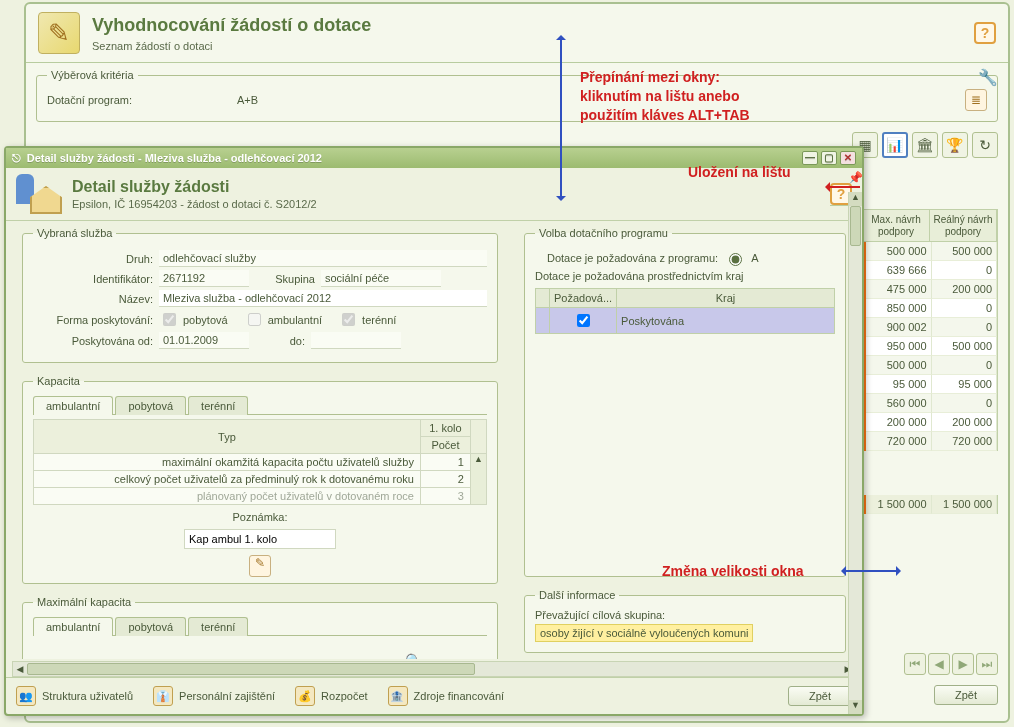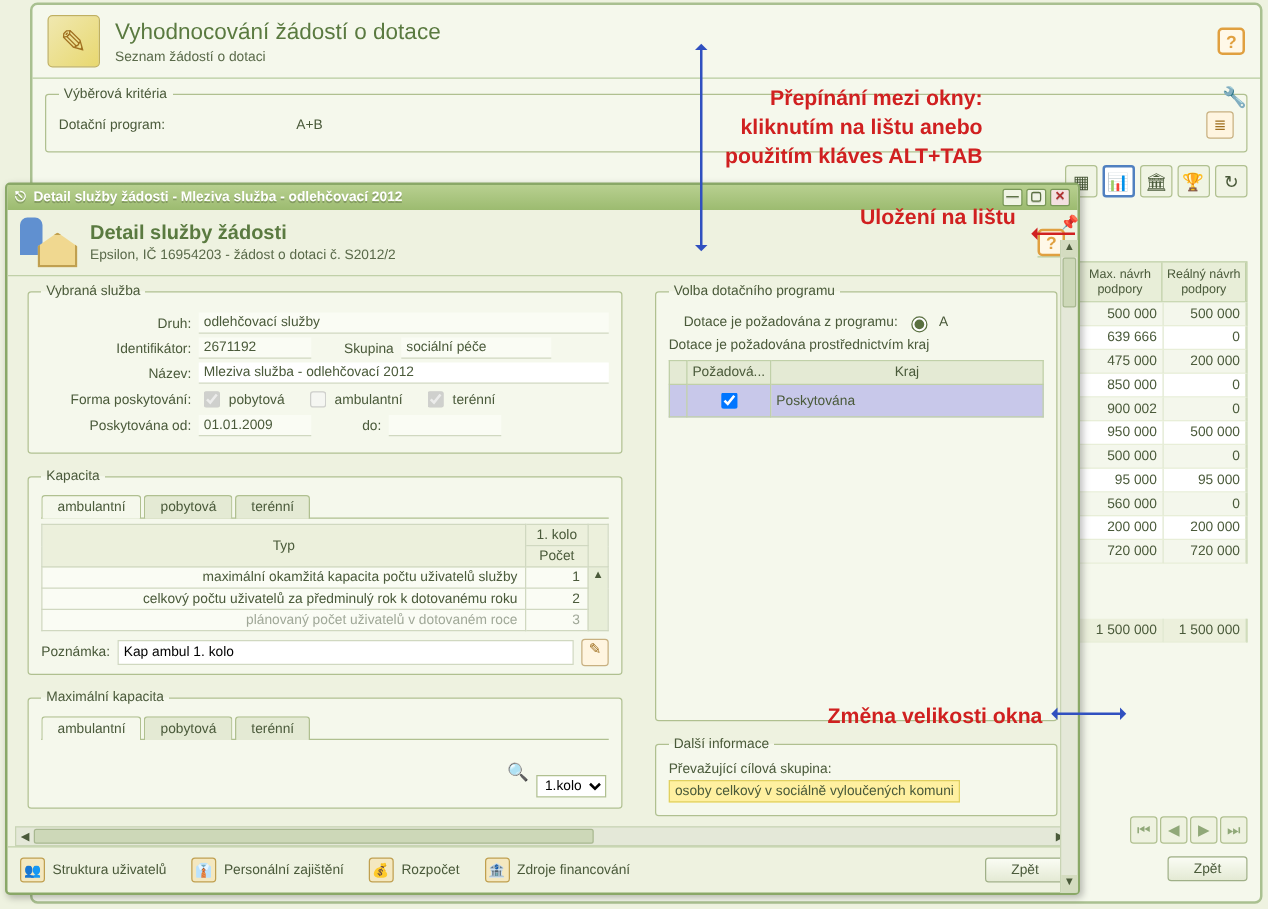--- a/index.html
+++ b/index.html
@@ -34,21 +34,21 @@
     border-radius: 4px;
     margin-right: 12px;
     position: relative;
   }
   .main-header .pencil::after {
     content: "✎";
     position: absolute; inset: 0;
     display: flex; align-items: center; justify-content: center;
     font-size: 26px; color: #a07020;
   }
-  .main-header h1 { margin: 0; font-size: 18px; font-weight: normal; color: #5a7a40; }
+  .main-header h1 { margin: 0; font-size: 18px; font-weight: bold; color: #5a7a40; }
   .main-header .sub { font-size: 11px; color: #5a6a4a; margin-top: 4px; }
   .main-header .help {
     margin-left: auto;
     width: 22px; height: 22px;
     border: 2px solid #e0a040;
     border-radius: 4px;
     color: #e0a040;
     font-weight: bold;
     text-align: center;
     line-height: 18px;
@@ -114,21 +114,21 @@
     background: #e8eed8;
     border: 1px solid #c0d0a8;
   }
   .grid-right .hdr div {
     flex: 1; padding: 4px 2px;
     text-align: center;
     border-right: 1px solid #c0d0a8;
     font-size: 10px;
     line-height: 1.15;
   }
-  .grid-right .row { display: flex; background: #fff; border-left: 2px solid #f97316; border-right: 1px solid #c0d0a8; }
+  .grid-right .row { display: flex; background: #fff; border-left: 4px solid #f97316; border-right: 1px solid #c0d0a8; }
   .grid-right .row:nth-child(even){ background:#f4f7ec; }
   .grid-right .row div {
     flex: 1; padding: 3px 4px; text-align: right;
     border-right: 1px solid #e0e8d0;
     border-bottom: 1px solid #e8eed8;
   }
   .grid-right .tot { font-weight: normal; background: #ecf0dc !important; margin-top: 44px; }
   .footer-zone {
     position: absolute; left: 840px; bottom: 16px; right: 10px;
     display: flex; flex-direction: column; gap: 10px; align-items: flex-end;
@@ -234,21 +234,21 @@
     position:relative; top:1px;
   }
   .tab.active { background:#f5f8ec; font-weight:500; }
   .inner-table { width:100%; border-collapse:collapse; margin-top:4px; background:#fafcf4;}
   .inner-table th, .inner-table td {
     border:1px solid #d0d8c0; padding:2px 6px; font-size:11px;
   }
   .inner-table th { background:#ecf0dc; font-weight:normal; text-align:center;}
   .inner-table td.num { text-align:right; width:50px;}
   .inner-table-wrap { position:relative; }
-  .note-row { display:flex; align-items:center; gap:6px; margin:6px 0 2px;}
+  .note-row { display:flex; align-items:center; gap:6px; margin:6px 0 2px;flex-direction:column;}
   .note-row input { flex:1; border:1px solid #d0d8c0; background:#fff; padding:3px 4px; font:inherit;}
   .note-row .edit-btn { width:22px; height:22px; border:1px solid #c8b080; border-radius:3px; background:#fff5e0; text-align:center; cursor:pointer; font-size:12px; color:#a07020;}
   .kolo-row { display:flex; justify-content:flex-end; align-items:center; gap:6px; margin:4px 2px;}
   .kolo-row select { font:inherit; border:1px solid #b0c090; background:#fff; padding:1px 2px;margin-top:24px;}
   .binoc { font-size:14px; color:#b0b8a0;}
   .hscroll { height:16px; background:#e4e8d8; border:1px solid #c8d4b4; display:flex; align-items:center; margin:2px 6px 0;}
   .hscroll .arrow{width:14px;text-align:center;font-size:9px;cursor:pointer;}
   .hscroll .track{flex:1; position:relative; height:100%;}
   .hscroll .thumb{position:absolute; left:0; top:1px; bottom:1px; width:55%; background:#cdd8b8; border:1px solid #a8b890; border-radius:2px;}
   .bottom-btns { display:flex; align-items:center; padding:8px 10px; gap:20px; border-top:1px solid #c0d0a8; }
@@ -265,21 +265,21 @@
   .kraj-table td.chk-cell{text-align:center;width:60px;}
   .kraj-table td.sel-cell{width:14px;background:#e4ead4;}
   .dalsi label { display:inline-block; margin-bottom:3px;}
   .dalsi .hl { background:#fff0a0; border:1px solid #e0d060; padding:2px 4px; display:inline-block; }
   .pin{position:absolute; right:0; top:23px; width:14px; height:20px; font-size:12px; color:#a08840; text-align:center; cursor:pointer;}
   .vscroll-right{position:absolute; right:0; top:44px; bottom:0; width:14px; background:#e4e8d8; border-left:1px solid #c8d4b4;}
   .vscroll-right .up,.vscroll-right .down{height:14px;text-align:center;font-size:9px;background:#d4dcc0;cursor:pointer;}
   .vscroll-right .thumb{position:absolute; top:14px; left:1px; right:1px; height:40px; background:#cdd8b8; border:1px solid #a8b890; border-radius:2px;}
 
   
-  .annot { position:absolute; color:#d02020; font-weight:bold; font-size:17px; pointer-events:none; line-height:1.35;text-align:right;}
+  .annot { position:absolute; color:#d02020; font-weight:bold; font-size:14px; pointer-events:none; line-height:1.35;}
   .arrow-blue-v { position:absolute; width:2px; background:#3050c0;}
   .arrow-blue-v::before,.arrow-blue-v::after{content:"";position:absolute;left:-4px;border:5px solid transparent;}
   .arrow-blue-v::before{top:-8px;border-bottom-color:#3050c0;}
   .arrow-blue-v::after{bottom:-8px;border-top-color:#3050c0;}
   .arrow-blue-h { position:absolute; height:2px; background:#3050c0;}
   .arrow-blue-h::before,.arrow-blue-h::after{content:"";position:absolute;top:-4px;border:5px solid transparent;}
   .arrow-blue-h::before{left:-8px;border-right-color:#3050c0;}
   .arrow-blue-h::after{right:-8px;border-left-color:#3050c0;}
   .arrow-red { position:absolute; height:2px; background:#d02020;}
   .arrow-red::after{content:"";position:absolute;left:-8px;top:-4px;border:5px solid transparent;border-right-color:#d02020;}
@@ -478,21 +478,21 @@
                   <th>Počet</th>
                 </tr>
           <tr>
                   <td style="text-align:right">maximální okamžitá kapacita počtu uživatelů služby</td>
                   <td class="num">1</td>
                   <td rowspan="3" style="padding:0;width:16px;background:#e8eed8;vertical-align:top">
                     <div style="font-size:9px;text-align:center;cursor:pointer">▲</div>
                   </td>
                 </tr>
           <tr>
-                  <td style="text-align:right">celkový počtu uživatelů za předminulý rok k dotovanému roku</td>
+                  <td style="text-align:right">celkový počet uživatelů za předminulý rok k dotovanému roku</td>
                   <td class="num">2</td>
                 </tr>
           <tr>
                   <td style="text-align:right;color:#a0a898">plánovaný počet uživatelů v dotovaném roce</td>
                   <td class="num" style="color:#a0a898">3</td>
                 </tr>
         </tbody>
             </table>
         </div>
         <div class="note-row">
@@ -536,21 +536,21 @@
             <td class="sel-cell"></td>
             <td class="chk-cell"><input type="checkbox" checked="" style=""></td>
             <td>Poskytována</td>
           </tr>
         </tbody>
           </table>
       </fieldset>
       <fieldset class="dalsi">
         <legend>Další informace</legend>
         <label>Převažující cílová skupina:</label><br>
-        <span class="hl">osoby celkový v sociálně vyloučených komuni</span>
+        <span class="hl">osoby žijící v sociálně vyloučených komuni</span>
       </fieldset>
     </div>
   </div>
 
   <div class="hscroll">
     <div class="arrow">◀</div>
     <div class="track">
         <div class="thumb"></div>
       </div>
     <div class="arrow">▶</div>

